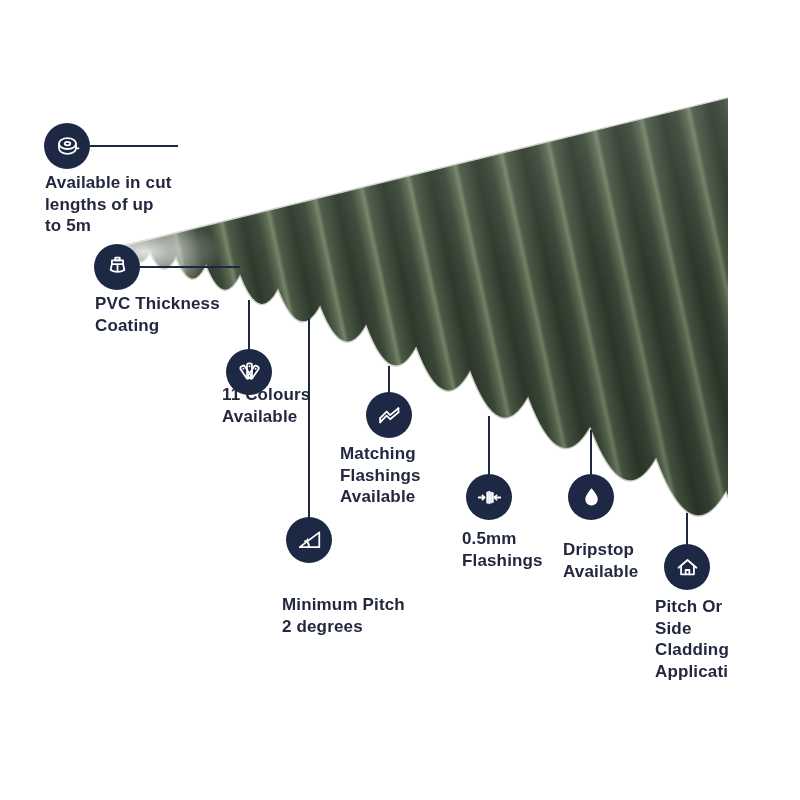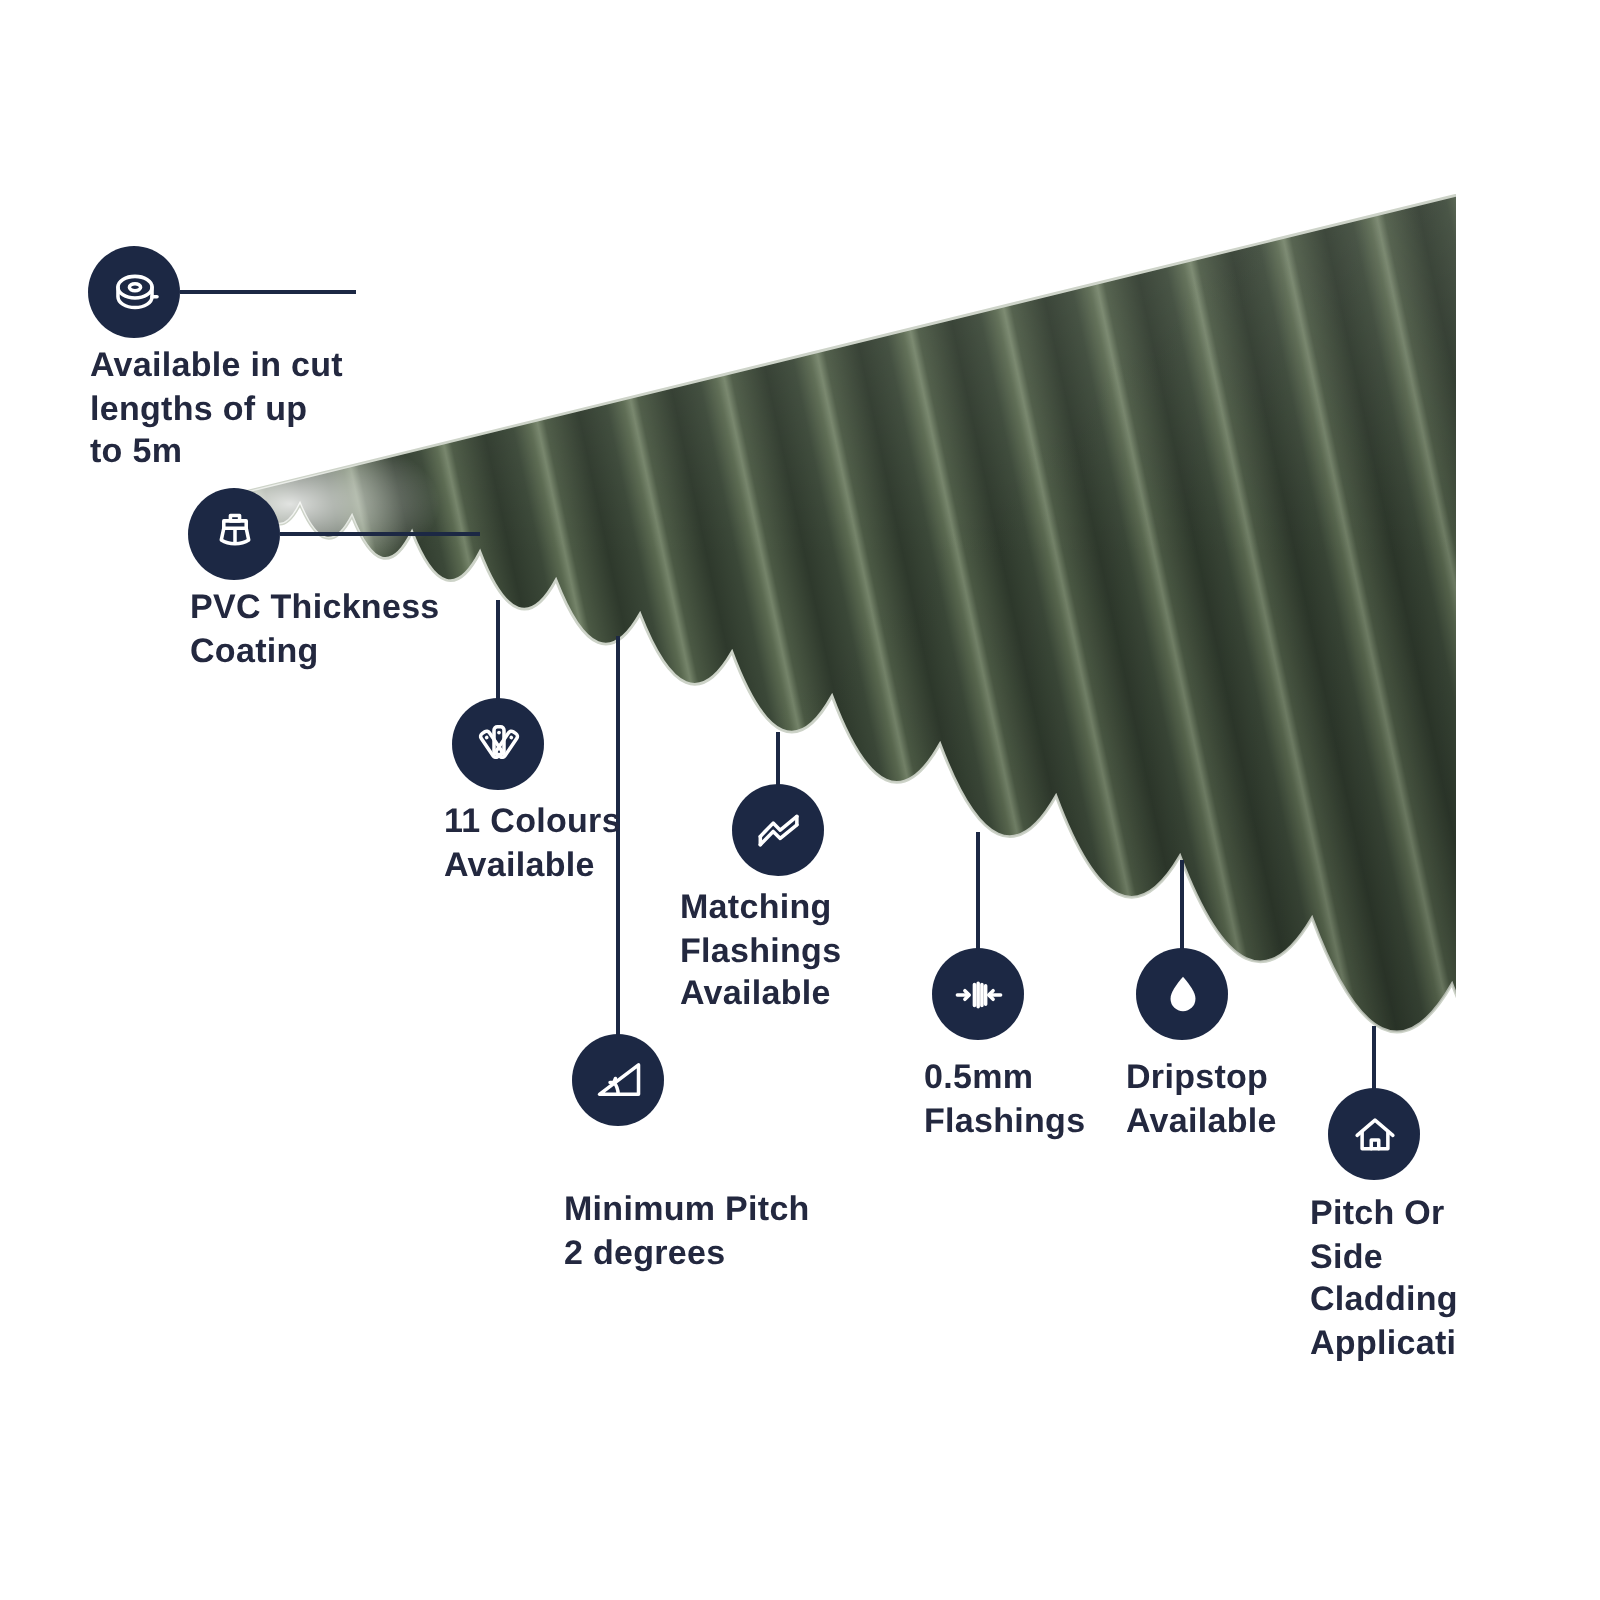--- a/index.html
+++ b/index.html
@@ -45,25 +45,25 @@
     letter-spacing:.15px;
     color:var(--label-text,#23283f);
     line-height:1.27;
     white-space:pre-line;
     z-index:3;
   }
 
   
   #c1{left:44px;top:123px}  #ln1{left:90px;top:145px;width:88px;height:2px}   #t1{left:45px;top:172px}
   #c2{left:94px;top:244px}  #ln2{left:140px;top:266px;width:100px;height:2px} #t2{left:95px;top:293px}
-  #c3{left:226px;top:349px} #ln3{left:248px;top:300px;width:2px;height:51px}  #t3{left:222px;top:400px}
+  #c3{left:226px;top:349px} #ln3{left:248px;top:300px;width:2px;height:51px}  #t3{left:222px;top:384px}
   #c4{left:366px;top:392px} #ln4{left:388px;top:366px;width:2px;height:28px}  #t4{left:340px;top:443px}
   #c5{left:286px;top:517px} #ln5{left:308px;top:318px;width:2px;height:201px} #t5{left:282px;top:594px}
   #c6{left:466px;top:474px} #ln6{left:488px;top:416px;width:2px;height:60px}  #t6{left:462px;top:528px}
-  #c7{left:568px;top:474px} #ln7{left:590px;top:430px;width:2px;height:46px}  #t7{left:563px;top:528px}
+  #c7{left:568px;top:474px} #ln7{left:590px;top:430px;width:2px;height:46px}  #t7{left:563px;top:539px}
   #c8{left:664px;top:544px} #ln8{left:686px;top:513px;width:2px;height:33px}  #t8{left:655px;top:596px}
 </style>
 </head>
 <body>
 
 <div class="canvas">
 
   <svg class="sheet-svg" width="800" height="800" viewBox="0 0 800 800">
     <defs>
       <linearGradient id="corrStripe" x1="0" y1="0" x2="1" y2="0">

